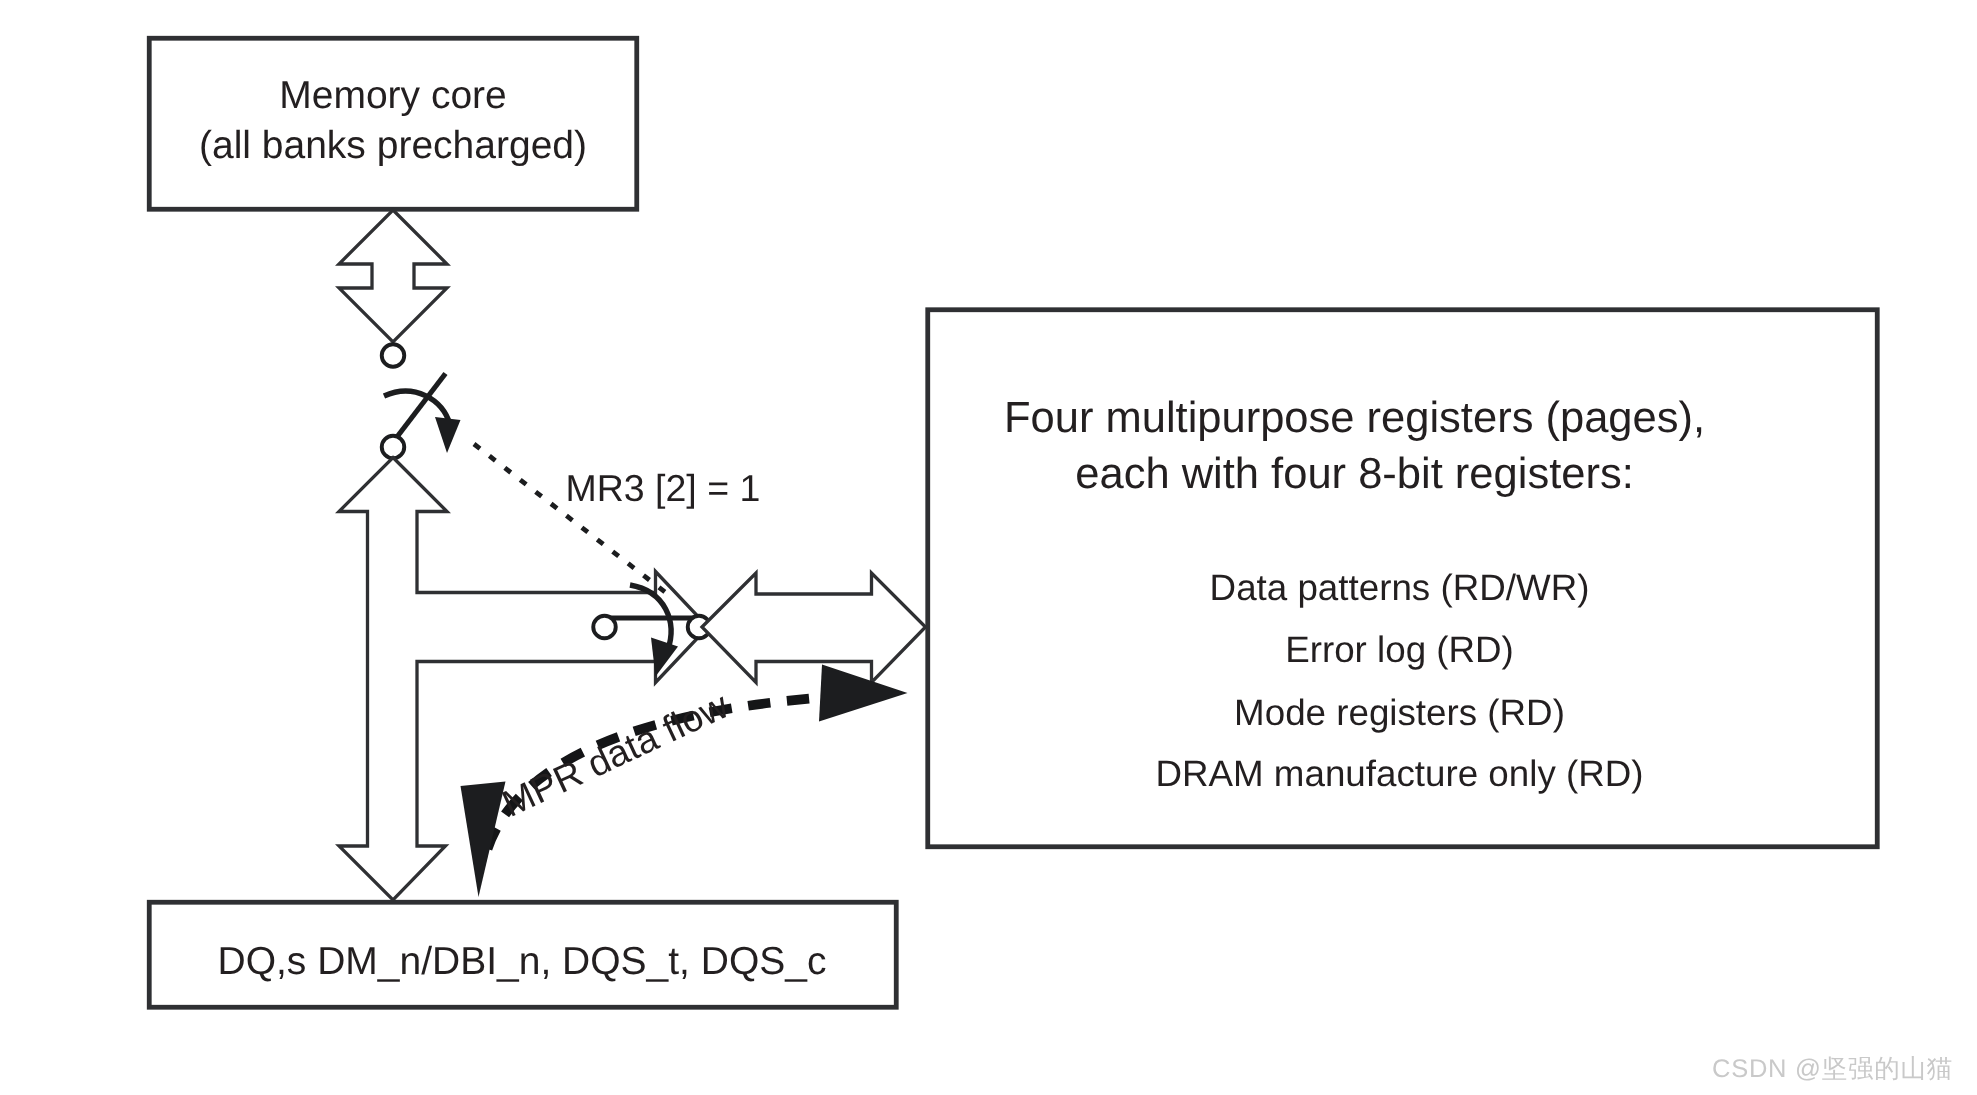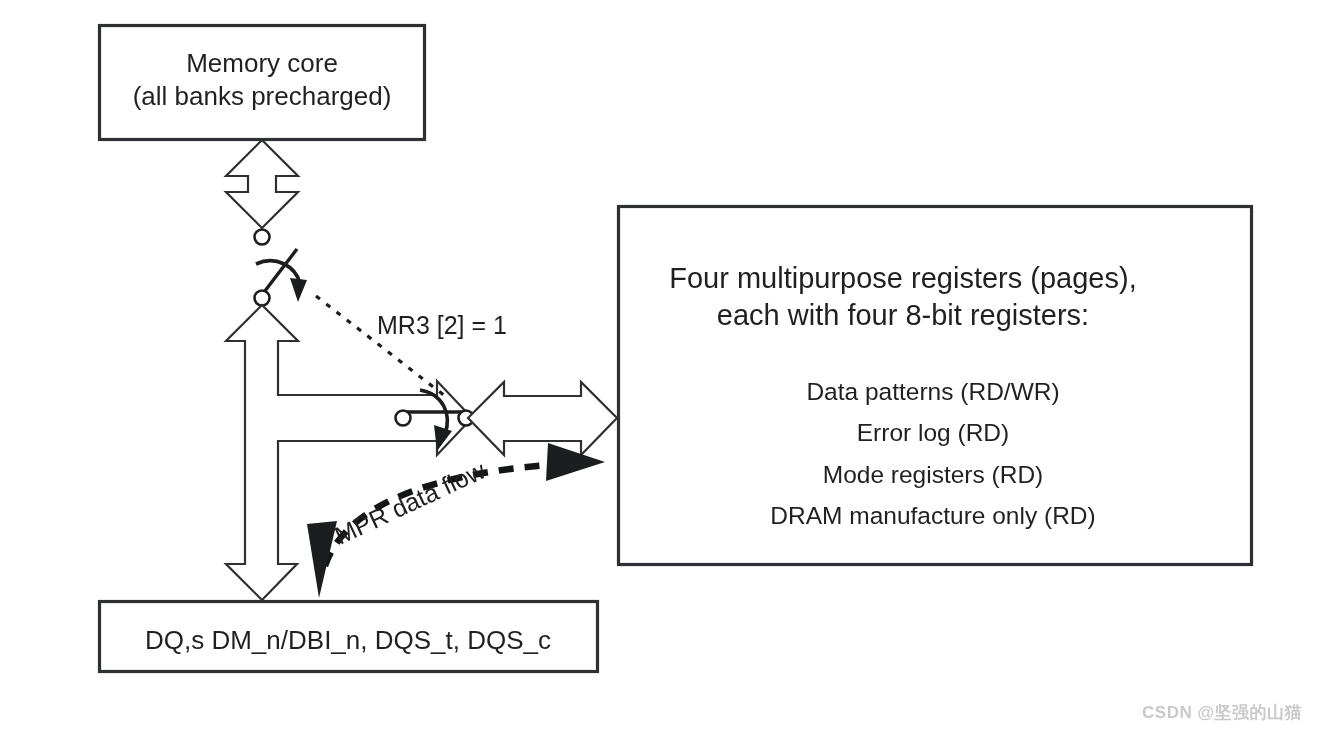--- a/index.html
+++ b/index.html
@@ -93,21 +93,20 @@
   }
   .watermark {
     position: absolute;
     right: 16px;
     bottom: 6px;
     font-family: "Liberation Sans", sans-serif;
     font-size: 17px;
     color: #c9c9c9;
     letter-spacing: 0.5px;
     white-space: nowrap;
-    font-weight: bold;
   }
 </style>
 </head>
 <body>
 
 <div id="canvas">
 
   <svg class="diagram" viewBox="0 0 1318 730">
 
     <rect class="box-rect" x="99.5" y="25.5" width="325" height="114"></rect>

